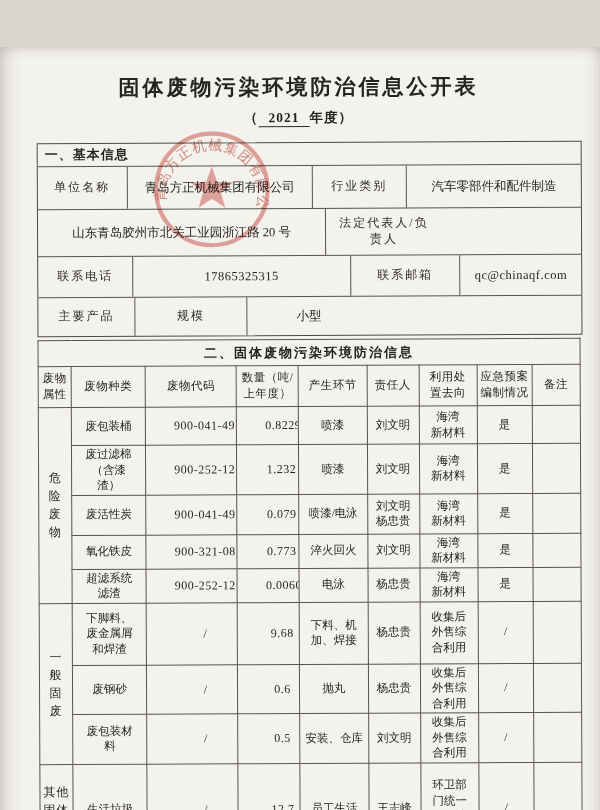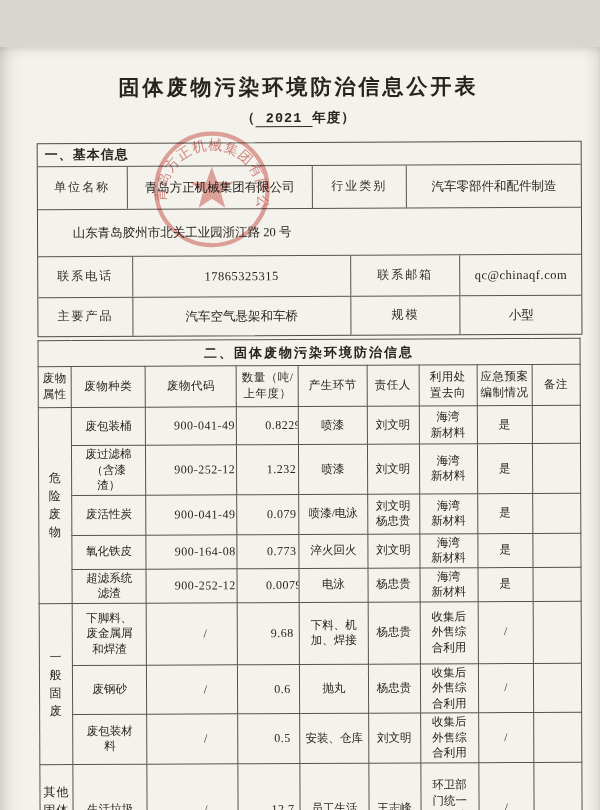--- a/index.html
+++ b/index.html
@@ -13,21 +13,21 @@
     font-family:"Liberation Serif","DejaVu Serif",serif;
     color:#26241e;
     margin-top:47px;
   }
   .scan{position:absolute;inset:0;transform:rotate(-0.25deg);}
   .title{position:absolute;top:26px;left:0;width:100%;text-align:center;
          font-size:21px;font-weight:bold;letter-spacing:3px;}
   .subtitle{position:absolute;top:62px;left:0;width:100%;text-align:center;
             font-size:13.5px;font-weight:bold;letter-spacing:1px;}
   .subtitle .yr{display:inline-block;padding:0 10px;border-bottom:1.6px solid #2c2a24;
-                font-family:Liberation Mono, monospace;}
+                font-family:Liberation Serif, serif;}
   
   .t1{position:absolute;left:38px;top:95px;width:545px;border:1.3px solid #4d4b44;box-sizing:border-box;}
   .t1 .sechead{height:22px;line-height:22px;font-weight:bold;font-size:13px;
                padding-left:7px;letter-spacing:1px;}
   .t1row{display:flex;border-top:1px solid #56544c;}
   .t1row .c{border-right:1px solid #56544c;box-sizing:border-box;display:flex;
             align-items:center;justify-content:center;text-align:center;
             font-size:12.5px;line-height:1.3;white-space:pre-line;padding:2px;}
   .t1row .c:last-child{border-right:none;}
   .t1row .lab{font-size:12px;letter-spacing:2px;color:#312f28;}
@@ -69,32 +69,33 @@
 
       <div class="t1row h42">
         <div class="c lab w75">单位名称</div>
         <div class="c w200">青岛方正机械集团有限公司</div>
         <div class="c lab w102">行业类别</div>
         <div class="c w168">汽车零部件和配件制造</div>
       </div>
 
       <div class="t1row h46">
         <div class="c w288">山东青岛胶州市北关工业园浙江路 20 号</div>
+        <div class="c lab w116">法定代表人/负
+责人</div>
       </div>
 
       <div class="t1row h40">
         <div class="c lab w75">联系电话</div>
         <div class="c mono w199">17865325315</div>
         <div class="c lab w122">联系邮箱</div>
         <div class="c mono w149">qc@chinaqf.com</div>
       </div>
 
       <div class="t1row h38">
         <div class="c lab w75">主要产品</div>
-        <div class="c w199">汽车空气悬架和车桥</div>
         <div class="c lab w122">规模</div>
         <div class="c w149">小型</div>
       </div>
     </div>
 
     <table class="t2">
       <colgroup>
         <col style="width:33px">
           <col style="width:74px">
           <col style="width:91px">
@@ -160,34 +161,34 @@
         <td>喷漆/电泳</td>
         <td>刘文明
 杨忠贵</td>
         <td>海湾
 新材料</td>
         <td>是</td>
         <td></td>
       </tr>
       <tr style="height:32px">
         <td>氧化铁皮</td>
-        <td class="num">900-164-08</td>
+        <td class="num">900-321-08</td>
         <td class="num">0.773</td>
         <td>淬火回火</td>
         <td>刘文明</td>
         <td>海湾
 新材料</td>
         <td>是</td>
         <td></td>
       </tr>
       <tr style="height:30px">
         <td>超滤系统
 滤渣</td>
         <td class="num">900-252-12</td>
-        <td class="num">0.0079</td>
+        <td class="num">0.0060</td>
         <td>电泳</td>
         <td>杨忠贵</td>
         <td>海湾
 新材料</td>
         <td>是</td>
         <td></td>
       </tr>
 
       <tr style="height:62px">
         <td rowspan="3" class="attr">一

